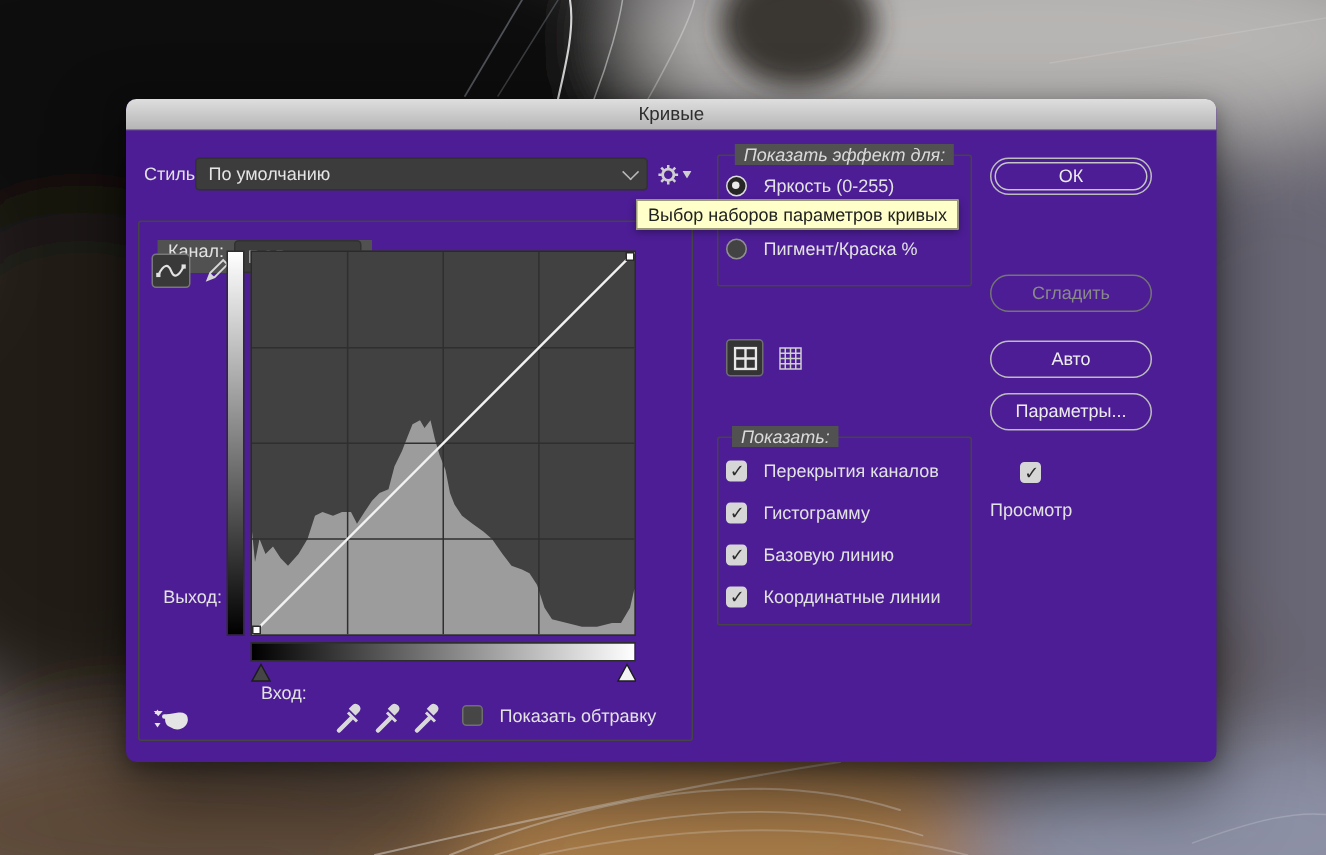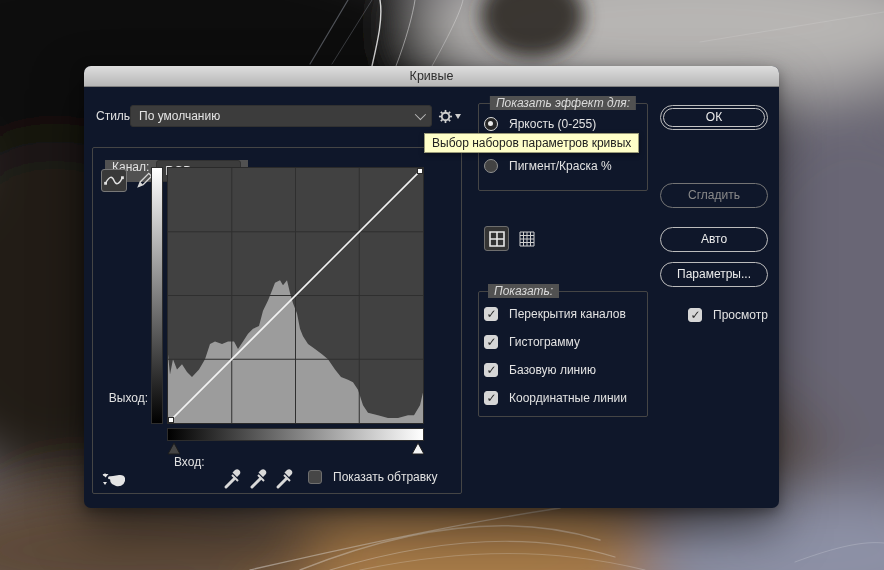--- a/index.html
+++ b/index.html
@@ -6,22 +6,23 @@
   body{
     width:884px;height:570px;position:relative;overflow:hidden;
     background:#6d6a72;
     font-family:"Liberation Sans","DejaVu Sans",sans-serif;
     -webkit-font-smoothing:antialiased;
   }
   .bg{position:absolute;inset:0;z-index:0;}
   
   .dialog{
     position:absolute;left:84px;top:66px;width:695px;height:442px;
-    background:#0f172a;border-radius:7px;z-index:2;
+    background:#4c1d95;border-radius:7px;z-index:2;
     box-shadow:0 22px 50px rgba(0,0,0,.5),0 4px 14px rgba(0,0,0,.35);
+    padding-left:32px;
   }
   .titlebar{
     position:absolute;left:0;top:0;right:0;height:20px;
     border-radius:7px 7px 0 0;
     background:linear-gradient(#dedede,#b6b6b6);
     border-bottom:1px solid #7f7f7f;
     text-align:center;font-size:12.5px;line-height:20px;color:#2e2e2e;
   }
   .lbl{font-size:12px;color:#e2e2e2;white-space:nowrap;}
   .abs{position:absolute;}
@@ -302,18 +303,18 @@
   </div>
   <div class="pbtn disabled" style="top:117px;">
     <span>Сгладить</span>
   </div>
   <div class="pbtn" style="top:196px;">
     <span>Параметры...</span>
   </div>
   <div class="pbtn" style="top:161px;">
     <span>Авто</span>
   </div>
-  <div class="check-row" style="left:604px;top:242px;">
+  <div class="check-row" style="left:576px;top:242px;flex-direction:column;">
     <span class="checkbox checked"></span>
     <span class="lbl">Просмотр</span>
   </div>
 
 </div>
 
 </body></html>

